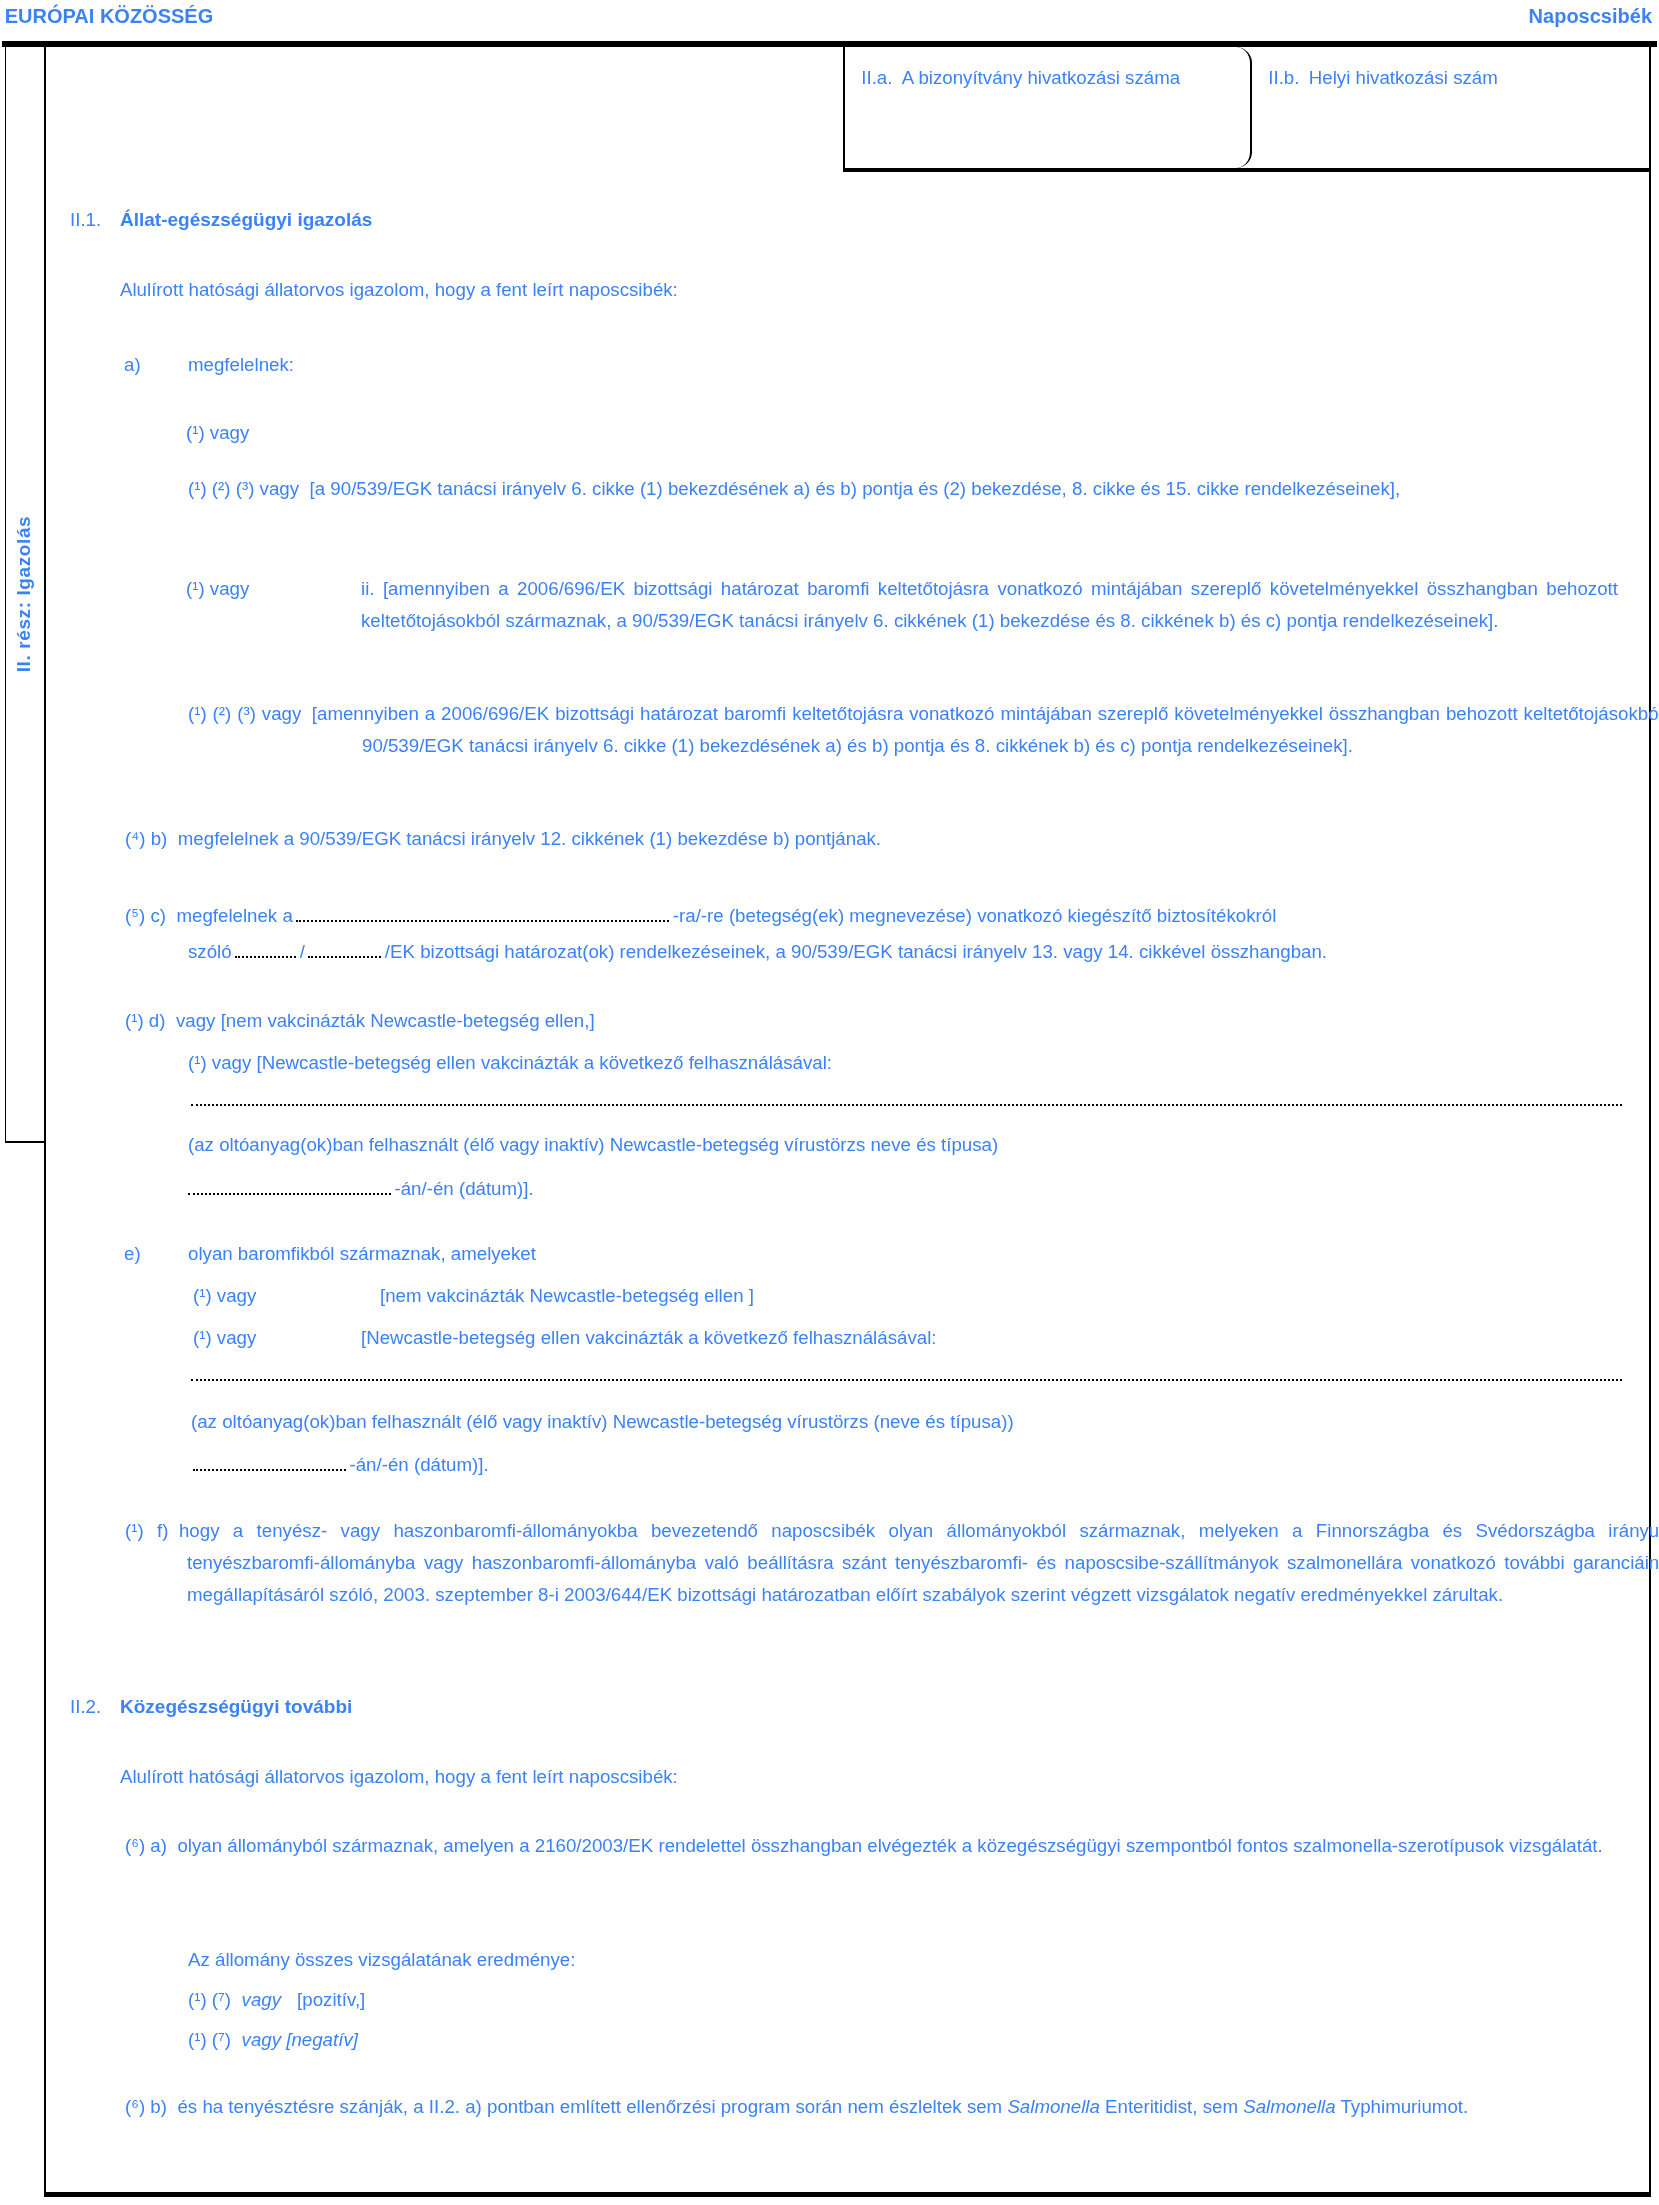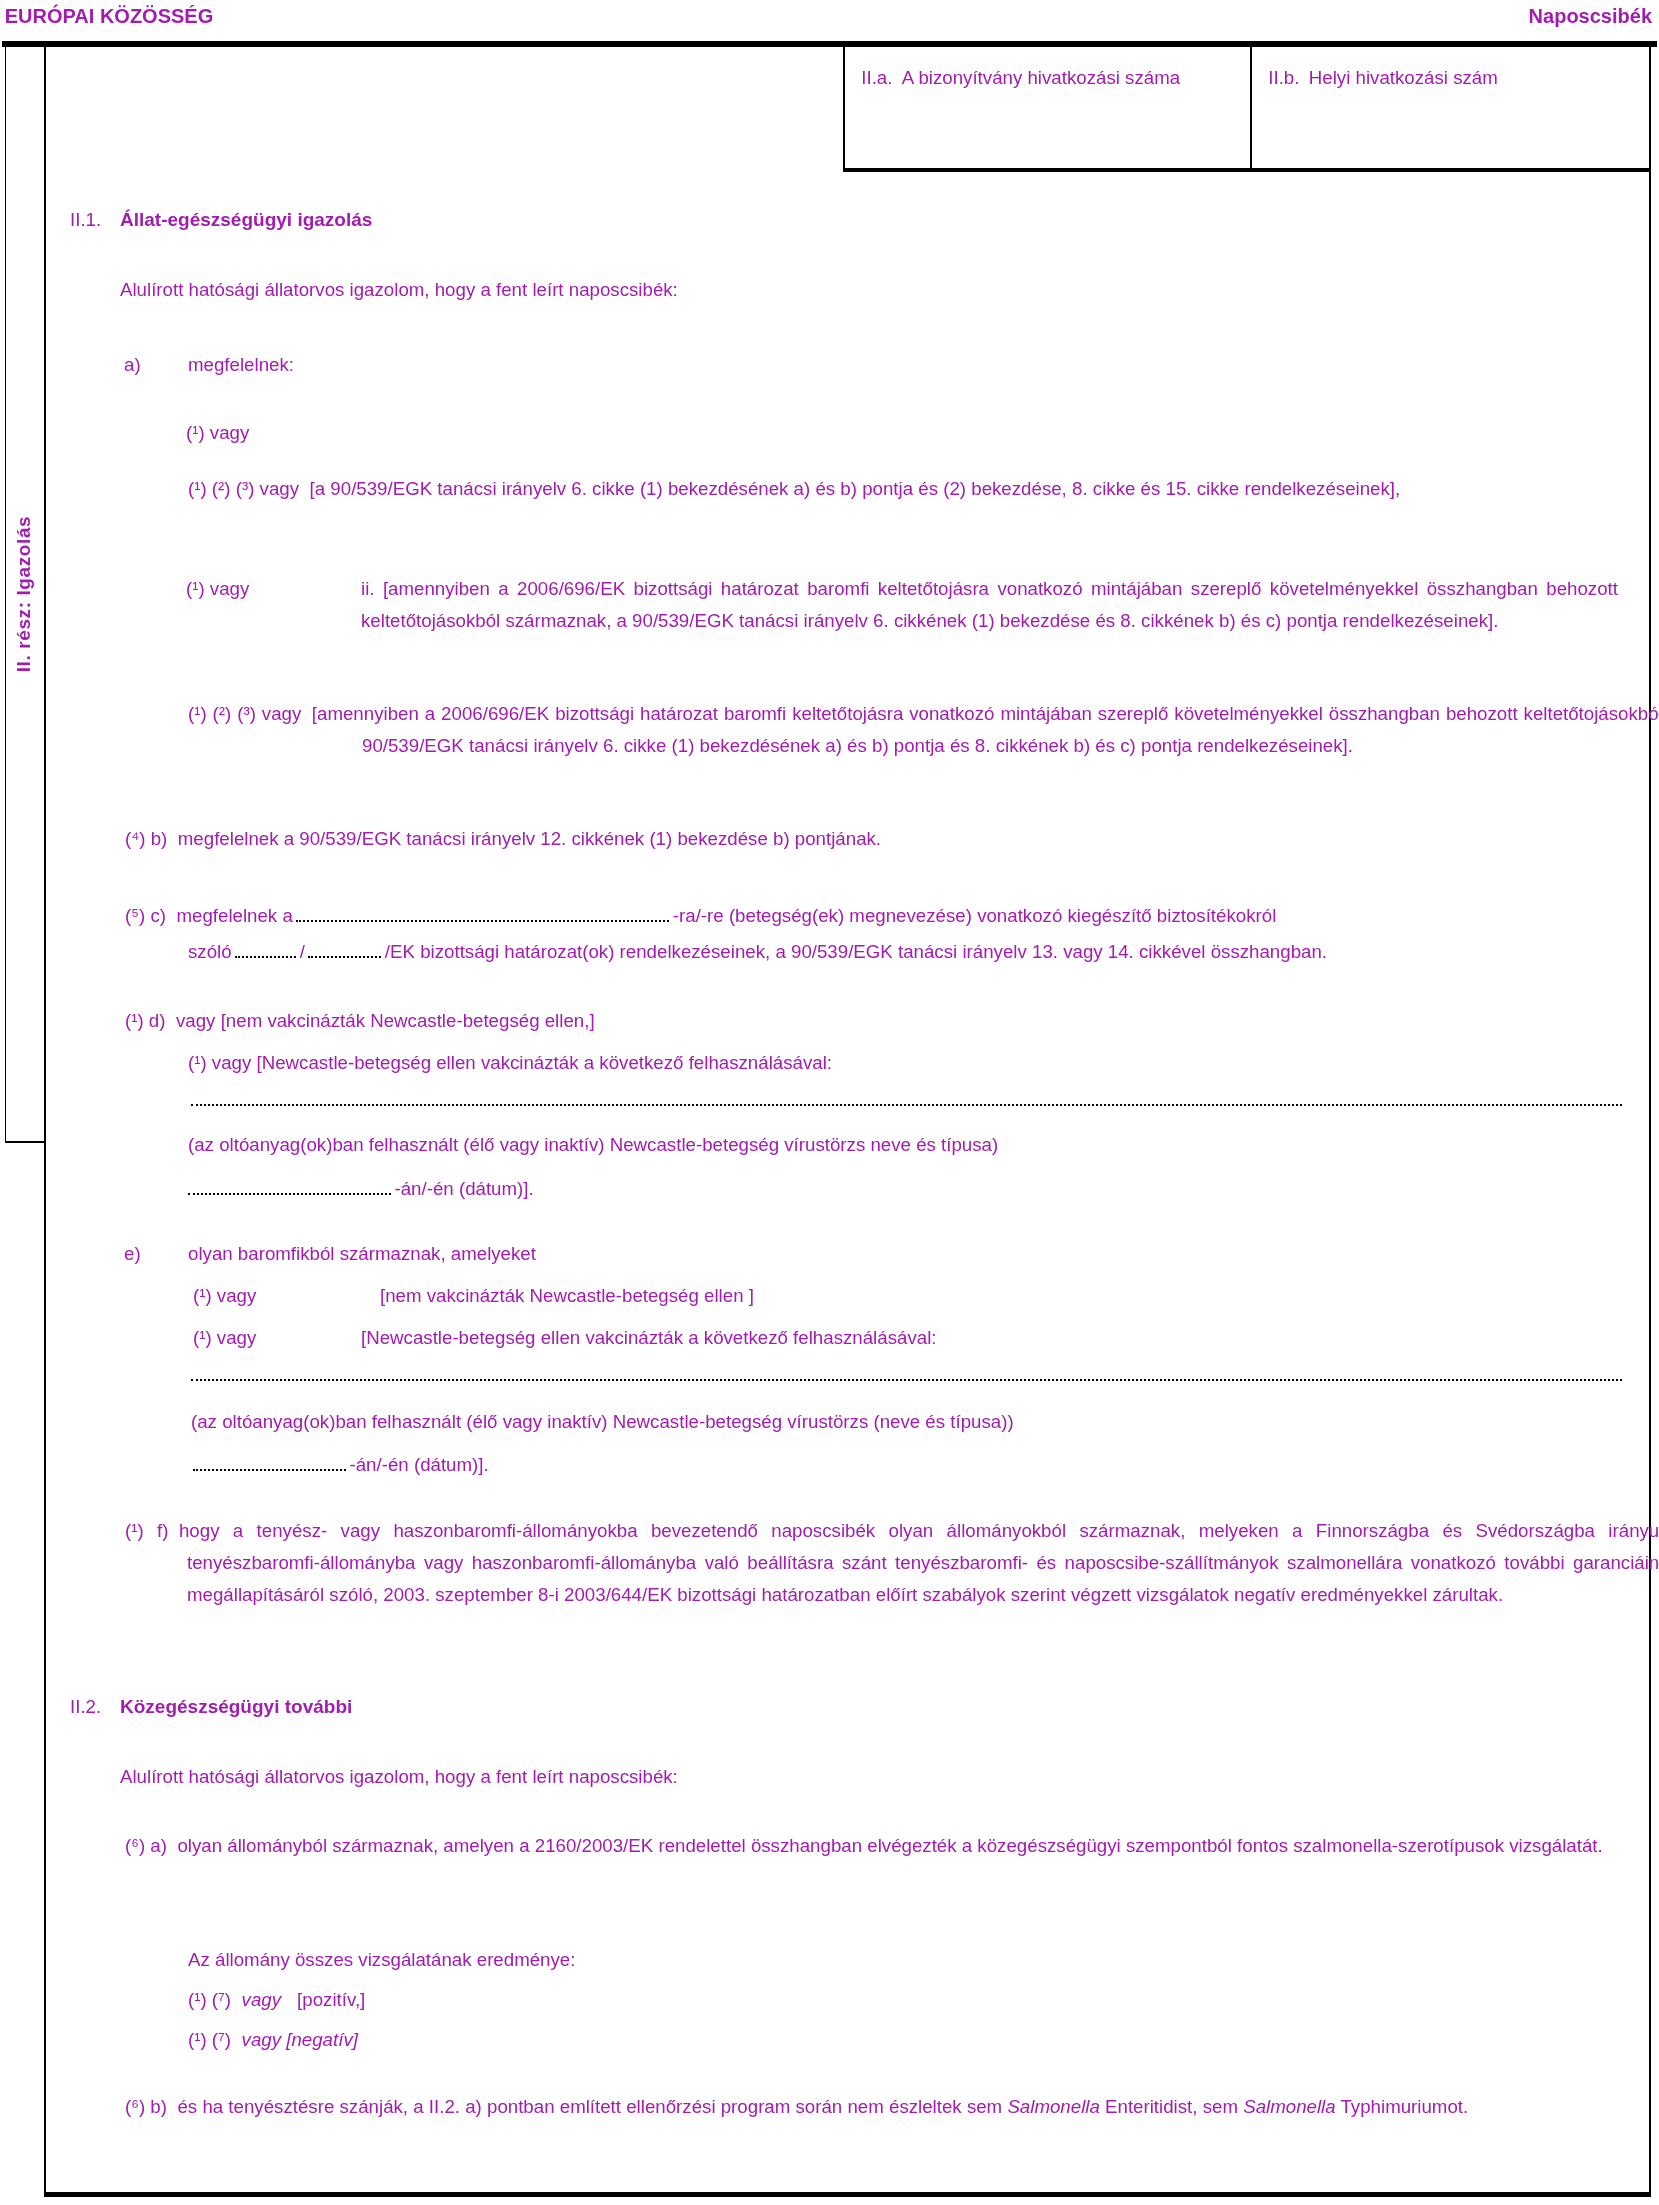--- a/index.html
+++ b/index.html
@@ -1,34 +1,34 @@
 <!DOCTYPE html>
 <html style="font-size:9.3px"><head>
 <meta charset="utf-8">
 <style>
   html,body{margin:0;padding:0;background:#e8e8e8;}
   .page{
     position:relative;width:1659px;height:2205px;background:#ffffff;
-    font-family:"Liberation Sans", sans-serif;color:#a21caf;font-size:18.7px;line-height:32px;
+    font-family:"Liberation Sans", sans-serif;color:#3b82f6;font-size:18.7px;line-height:32px;
     overflow:hidden;
   }
   .abs{position:absolute;}
   .it{font-style:italic;}
   .nw{white-space:nowrap;}
   .j{text-align:justify;}
   .hdr{font-size:20px;font-weight:bold;line-height:23px;}
   .h-title{font-size:19px;font-weight:bold;}
   
   .toprule{background:#000;}
   .mainbox{border-left:2.3px solid #000;border-right:2.3px solid #000;border-bottom:5.8px solid #000;box-sizing:border-box;}
   .sidebox{border-left:1.8px solid #000;border-bottom:2.3px solid #000;box-sizing:border-box;
            display:flex;align-items:center;justify-content:center;}
   .sidebox span{transform:rotate(-90deg);white-space:nowrap;font-weight:bold;font-size:19px;letter-spacing:0.6px;}
   .reftable{display:flex;border-left:2.3px solid #000;border-bottom:4.7px solid #000;box-sizing:border-box;}
-  .refcell{box-sizing:border-box;padding:13px 14px 0 16.3px;line-height:36px;}
+  .refcell{box-sizing:border-box;padding:13px 14px 0 16.3px;line-height:36px;border-radius:16px;}
   .refcell .hangref{padding-left:54px;text-indent:-54px;}
   .refnum{margin-right:9.3px;}
   .c1{width:407px;border-right:2.3px solid #000;}
   .c2{flex:1;}
   
   .hang{padding-left:62px;text-indent:-62px;}
   .hang3{padding-left:174px;text-indent:-174px;}
   .mk{margin-right:10.5px;}
   
   .dots{display:inline-block;border-bottom:2.3px dotted #000;height:2.9px;margin:0 3.5px;}

